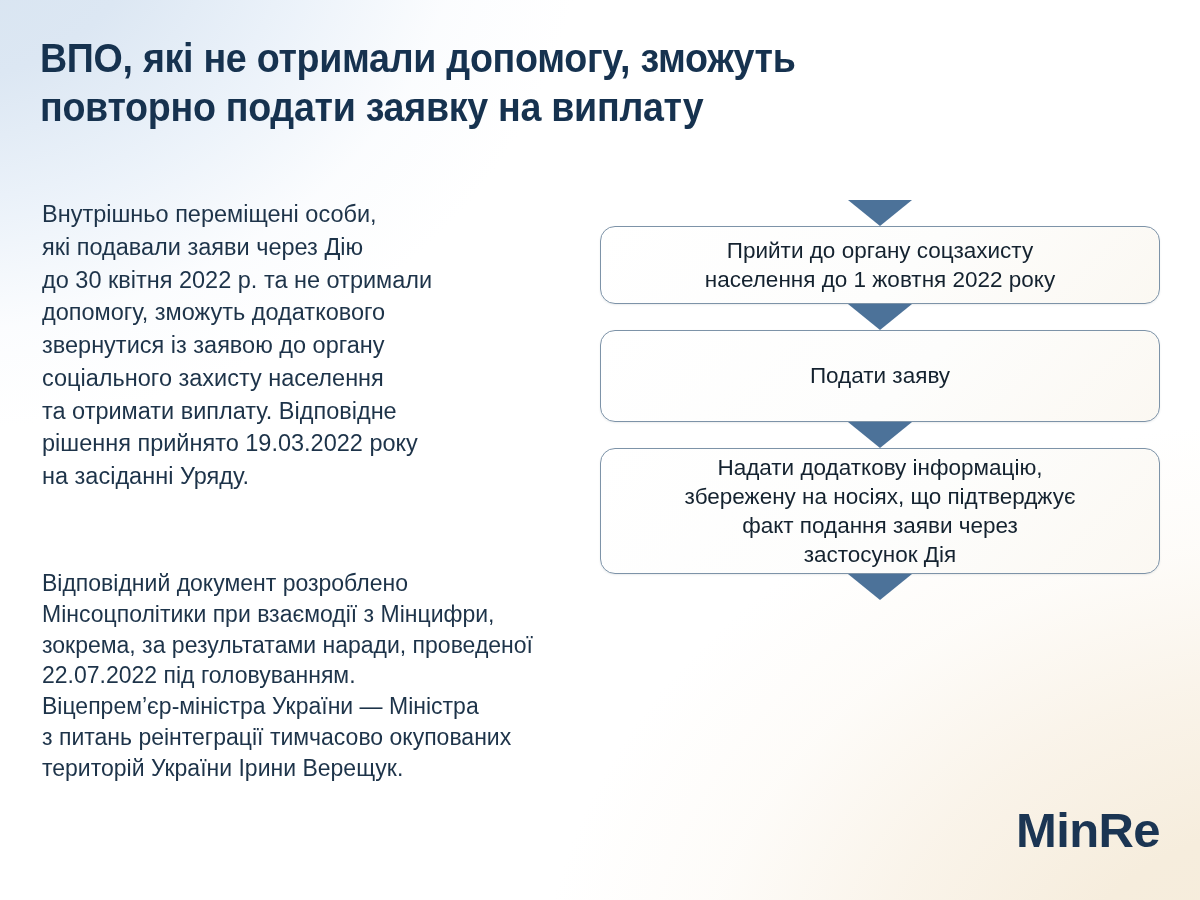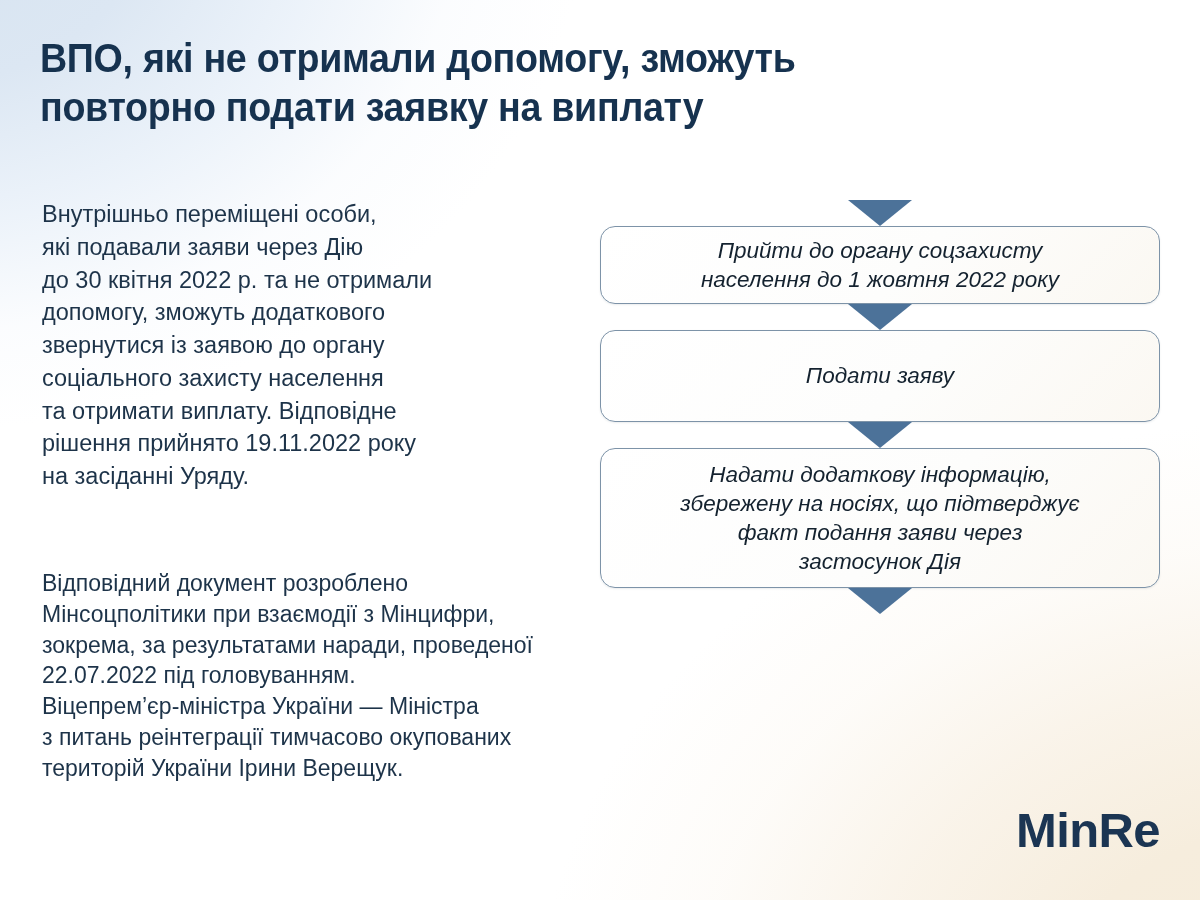--- a/index.html
+++ b/index.html
@@ -130,26 +130,25 @@
     color:#14222f;
     font-size:22.5px;
     line-height:1.3;
     text-align:center;
     display:flex;
     align-items:center;
     justify-content:center;
     padding:10px 22px;
     white-space:pre-line;
     box-shadow:0 1px 2px rgba(60,75,90,0.10);
-    font-style:italic;
   }
 
   .flow-box.h-step1 { height:78px; }
   .flow-box.h-step2 { height:92px; }
-  .flow-box.h-step3 { height:140px; }
+  .flow-box.h-step3 { height:126px; }
   .flow-box.h-step4 { height:78px; font-weight:700; }
 
   
   .logo {
     position:absolute;
     right:40px;
     bottom:42px;
     color:#1b3553;
     font-size:49px;
     font-weight:700;
@@ -168,21 +167,21 @@
   <h1 class="title">ВПО, які не отримали допомогу, зможуть
 повторно подати заявку на виплату</h1>
 
   <p class="lede">Внутрішньо переміщені особи,
 які подавали заяви через Дію
 до 30 квітня 2022 р. та не отримали
 допомогу, зможуть додаткового
 звернутися із заявою до органу
 соціального захисту населення
 та отримати виплату. Відповідне
-рішення прийнято 19.11.2022 року
+рішення прийнято 19.03.2022 року
 на засіданні Уряду.</p>
 
   <p class="note">Відповідний документ розроблено
 Мінсоцполітики при взаємодії з Мінцифри,
 зокрема, за результатами наради, проведеної
 22.07.2022 під головуванням.
 Віцепрем’єр-міністра України — Міністра
 з питань реінтеграції тимчасово окупованих
 територій України Ірини Верещук.</p>
 

